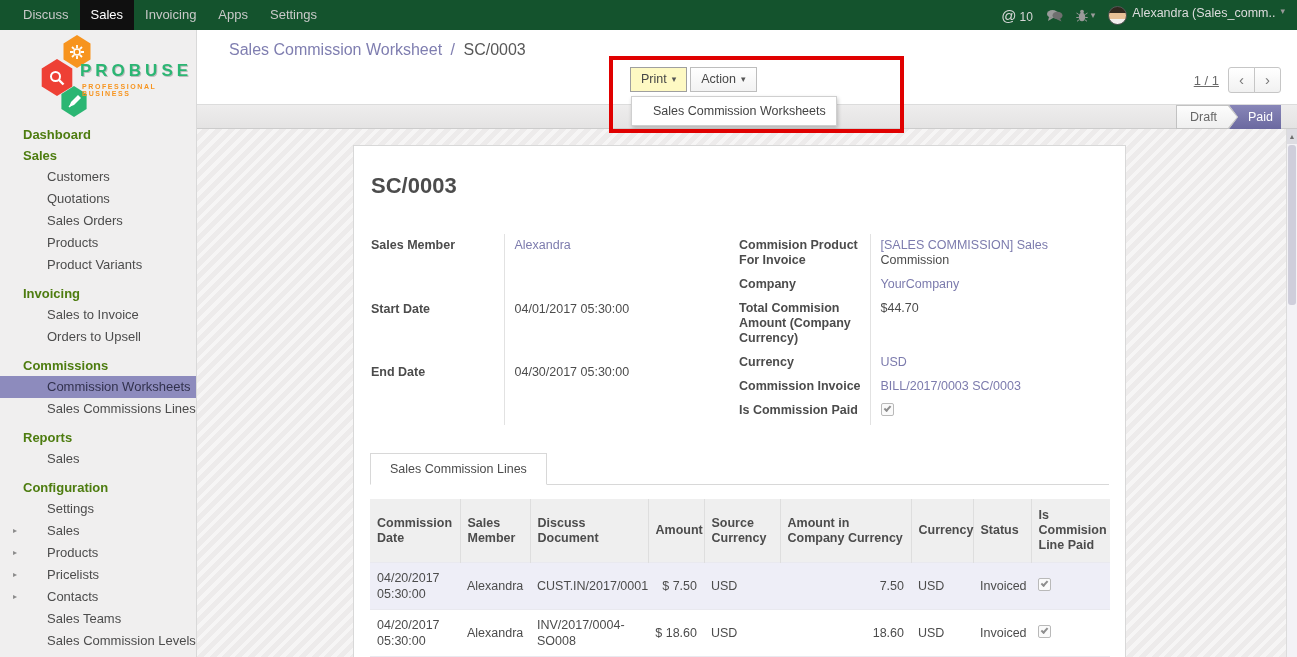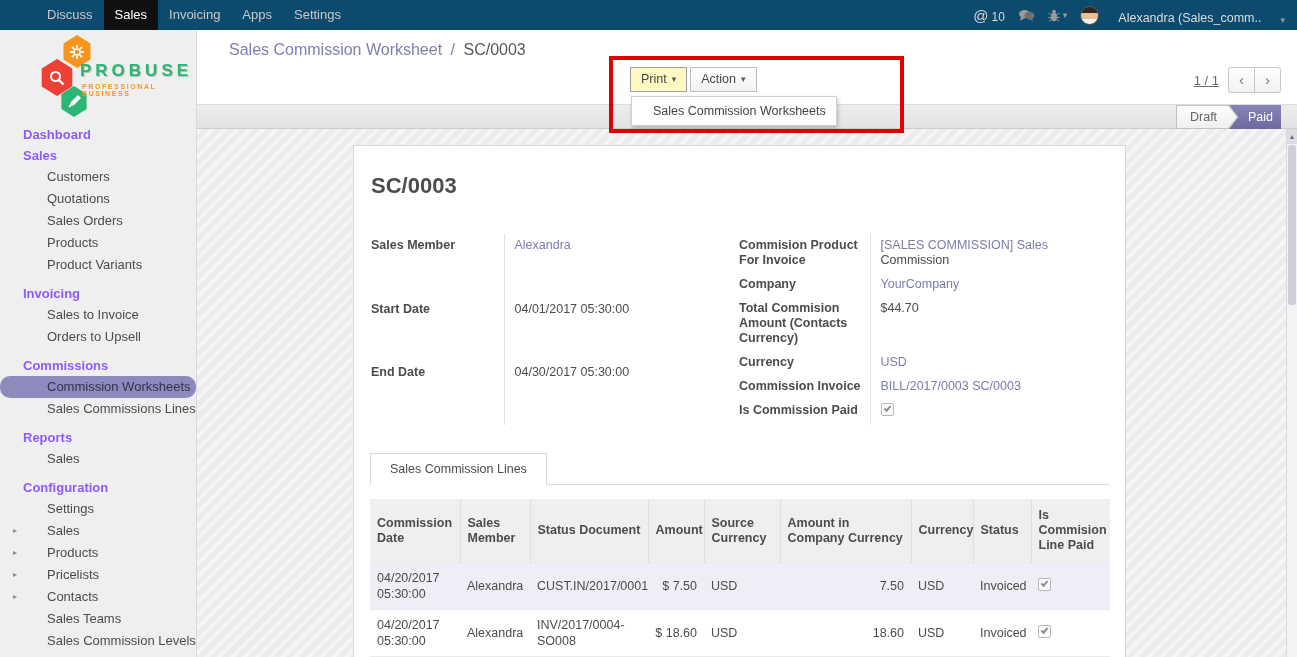--- a/index.html
+++ b/index.html
@@ -1,50 +1,50 @@
 <!DOCTYPE html>
 <html><head>
 <meta charset="utf-8">
 <style>
   * { margin:0; padding:0; box-sizing:border-box; }
   html,body { width:1297px; height:657px; }
   body { font-family:"Liberation Sans",sans-serif; overflow:hidden; background:#fff; }
   .screen { position:relative; width:1297px; height:657px; overflow:hidden; background:#fff; }
 
   
-  .topbar { position:absolute; top:0; left:0; right:0; height:30px; background:#0c4a6e; display:flex; align-items:stretch; color:#c9c9c9; font-size:13px; z-index:20;padding-left:24px; }
+  .topbar { position:absolute; top:0; left:0; right:0; height:30px; background:#14532d; display:flex; align-items:stretch; color:#c9c9c9; font-size:13px; z-index:20; }
   .topbar .menus { display:flex; margin-left:12px; }
   .menu-item { padding:0 11px; line-height:30px; cursor:pointer; }
   .menu-item.active { background:#101010; color:#fff; }
   .systray { margin-left:auto; display:flex; align-items:center; gap:13px; padding-right:12px; }
   .mention { display:flex; align-items:baseline; gap:3px; color:#d7d7d7; }
   .mention .at { font-size:15px; }
   .mention .cnt { font-size:12px; }
   .tray-icon { display:flex; align-items:center; gap:3px; color:#9a9a9a; }
   .caret { font-size:9px; color:#9a9a9a; }
   .avatar { width:19px; height:19px; border-radius:50%; overflow:hidden; background:linear-gradient(#32281f 0 34%, #e8c096 34% 72%, #f2f0ee 72% 100%); border:1px solid #555; }
-  .user-label { color:#dcdcdc; font-size:12.5px; display:flex; align-items:flex-end; gap:19px; }
+  .user-label { color:#dcdcdc; font-size:12.5px; display:flex; align-items:flex-start; gap:5px; }
 
   
   .sidebar { position:absolute; top:30px; left:0; width:197px; bottom:0; background:#f0efef; border-right:1px solid #d9d9d9; z-index:5; }
   .logo-box { position:relative; height:88px; }
   .logo { position:absolute; left:34px; top:5px; width:150px; height:78px; }
   .hex { position:absolute; clip-path:polygon(50% 0,95% 26%,95% 74%,50% 100%,5% 74%,5% 26%); display:flex; align-items:center; justify-content:center; color:#fff; }
   .hex-orange { left:28px; top:0; width:30px; height:33px; background:#f7941e; font-size:14px; }
   .hex-red { left:6px; top:24px; width:34px; height:37px; background:#ee4035; }
   .hex-green { left:26px; top:51px; width:28px; height:31px; background:#2bb673; }
   .brand { position:absolute; left:46px; top:26px; font-size:17px; font-weight:bold; letter-spacing:4px; color:#2bb673; text-shadow:1px 1px 0 #bdbdbd; }
   .tagline { position:absolute; left:48px; top:48px; font-size:7px; letter-spacing:1.6px; color:#f7941e; font-weight:bold; }
 
   .nav { margin-top:6px; }
-  .nav-heading { color:#8b5cf6; font-weight:bold; font-size:13px; padding:3px 0 3px 23px; margin-top:7px; cursor:pointer; }
+  .nav-heading { color:#4d7c0f; font-weight:bold; font-size:13px; padding:3px 0 3px 23px; margin-top:7px; cursor:pointer; }
   .nav-heading.first { margin-top:0; }
   .nav-item { position:relative; font-size:13px; color:#4c4c4c; padding:3px 0 4px 47px; cursor:pointer; }
   .nav-item .arrow { position:absolute; left:13px; top:6px; font-size:8px; color:#8a8a8a; }
-  .nav-item.selected { background:#8d8bbd; color:#32324e;border-radius:10px; }
+  .nav-item.selected { background:#8d8bbd; color:#32324e; }
 
   
   .main { position:absolute; left:197px; top:30px; right:0; bottom:0; background:#fff; }
   .control { position:relative; height:74px; background:#fff; }
   .breadcrumb { position:absolute; left:32px; top:11px; font-size:16px; }
   .breadcrumb .parent { color:#7f7eb0; cursor:pointer; }
   .breadcrumb .sep { color:#7f7eb0; margin:0 4px; }
   .breadcrumb .current { color:#585858; }
 
   .btn-group { position:absolute; left:433px; top:37px; display:flex; }
@@ -301,21 +301,21 @@
               <div class="fvalue">
                 <div><span class="link">[SALES COMMISSION] Sales</span></div>
                 <div>Commission</div>
               </div>
             </div>
             <div class="frow">
               <div class="flabel">Company</div>
               <div class="fvalue"><span class="link">YourCompany</span></div>
             </div>
             <div class="frow">
-              <div class="flabel">Total Commision Amount (Contacts Currency)</div>
+              <div class="flabel">Total Commision Amount (Company Currency)</div>
               <div class="fvalue">$44.70</div>
             </div>
             <div class="frow">
               <div class="flabel">Currency</div>
               <div class="fvalue"><span class="link">USD</span></div>
             </div>
             <div class="frow">
               <div class="flabel">Commission Invoice</div>
               <div class="fvalue"><span class="link">BILL/2017/0003 SC/0003</span></div>
             </div>
@@ -339,21 +339,21 @@
               <col style="width:76px">
               <col style="width:131px">
               <col style="width:62px">
               <col style="width:58px">
               <col style="width:79px">
           </colgroup>
           <thead>
             <tr>
               <th>Commission Date</th>
               <th>Sales Member</th>
-              <th>Status Document</th>
+              <th>Discuss Document</th>
               <th>Amount</th>
               <th>Source Currency</th>
               <th>Amount in Company Currency</th>
               <th>Currency</th>
               <th>Status</th>
               <th>Is Commision Line Paid</th>
             </tr>
           </thead>
           <tbody>
             <tr class="odd">

